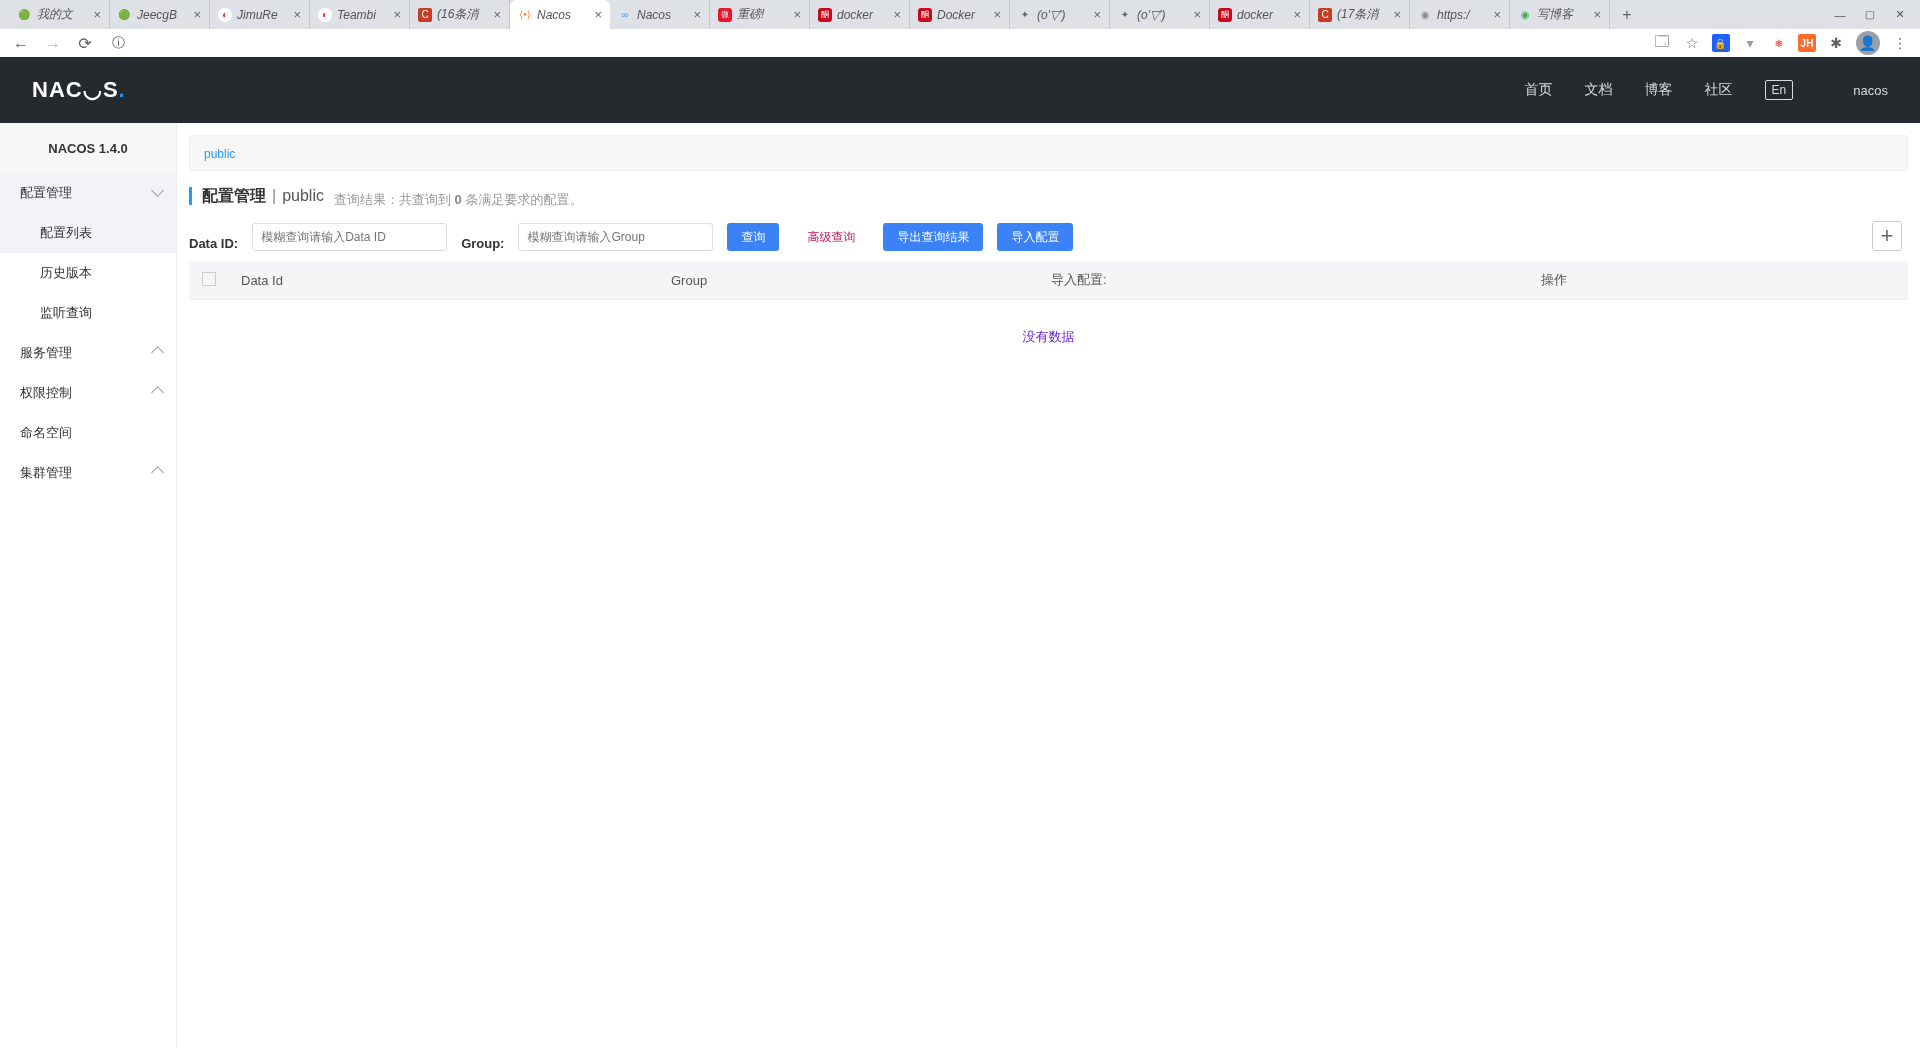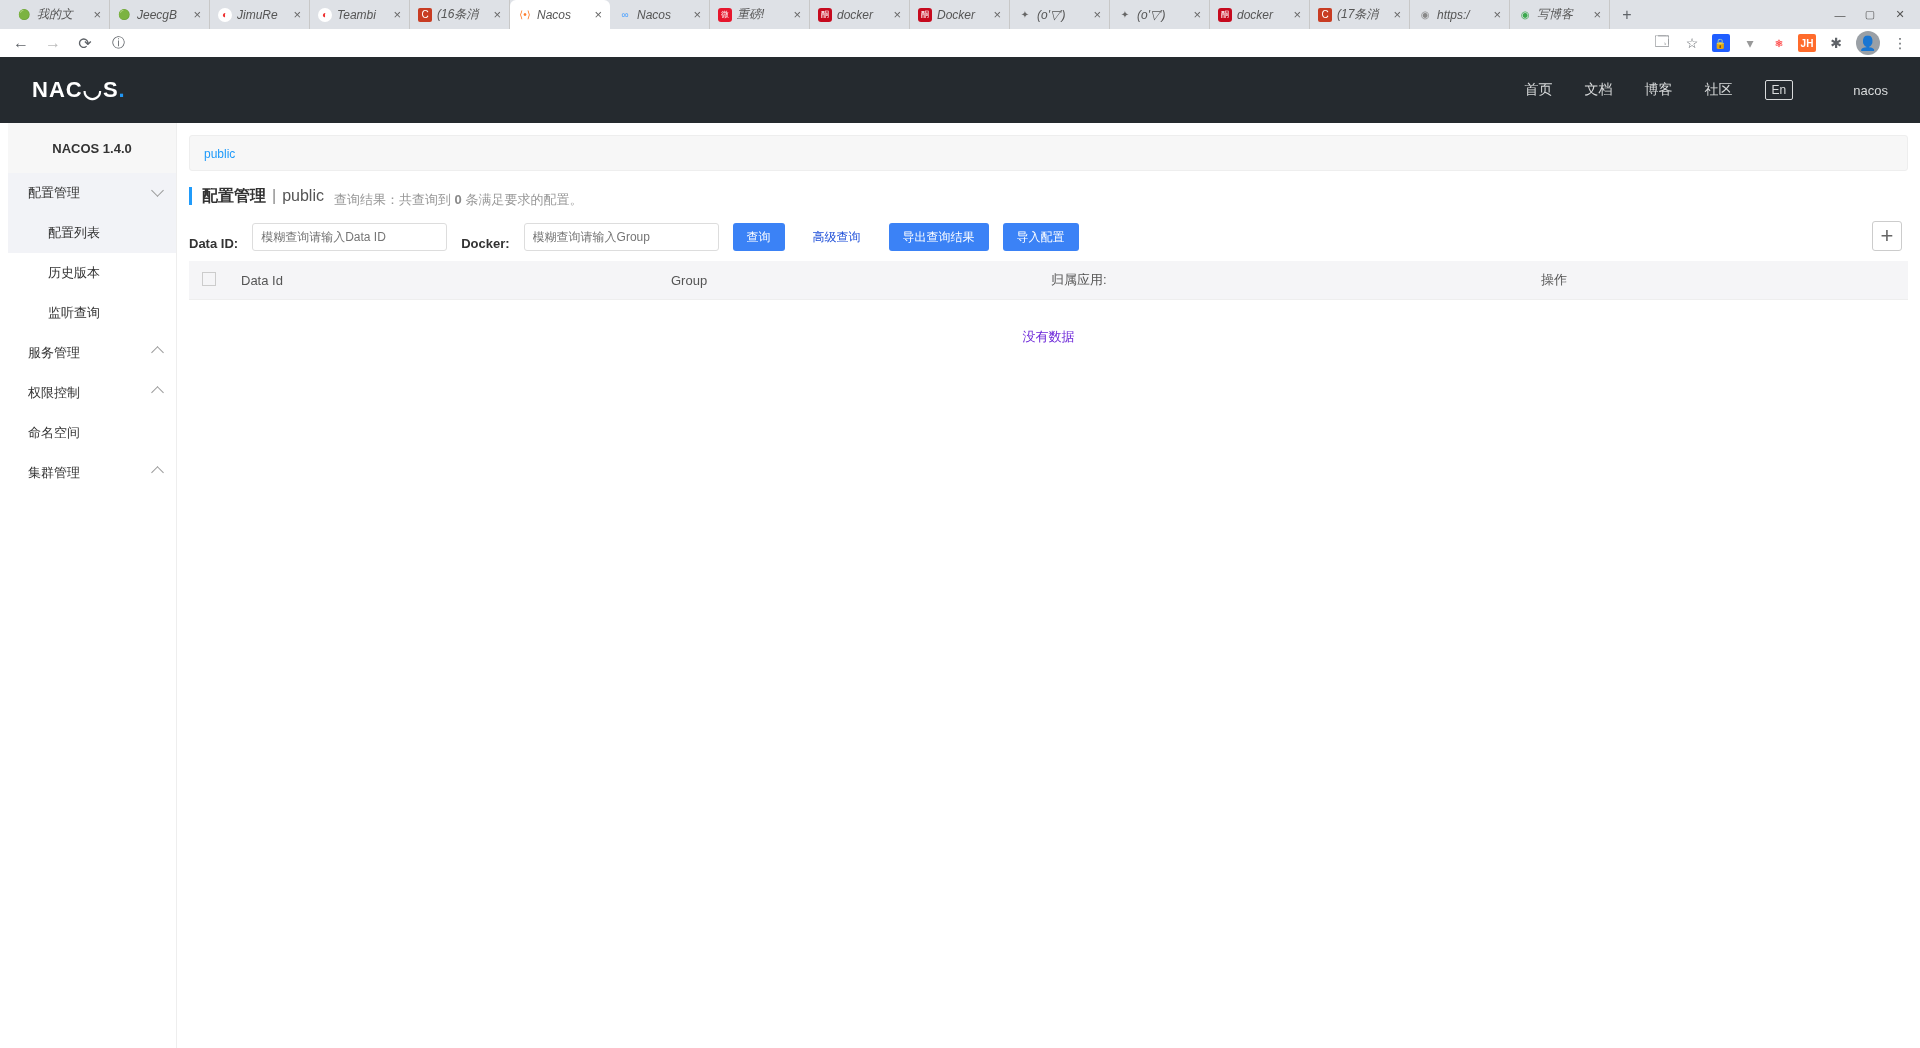--- a/index.html
+++ b/index.html
@@ -29,21 +29,21 @@
     .nacos-header { height: 66px; background: #252a2f; display:flex; align-items:center; padding:0 32px; justify-content:space-between; }
     .nacos-logo { color:#fff; font-weight:bold; font-size:22px; letter-spacing:1px; font-family: Arial, sans-serif; }
     .nacos-logo .dot { color:#2196f3; }
     .nacos-nav { display:flex; align-items:center; gap:32px;margin-left:28px; }
     .nacos-nav a { color:#d8dadb; font-size:14px; text-decoration:none; }
     .lang-badge { border:1px solid #d8dadb; padding:2px 6px; font-size:12px; color:#d8dadb; border-radius:2px; }
     .user-label { color:#d8dadb; font-size:13px; margin-left:28px; }
     
     
     .main-layout { display:flex; height:calc(1048px - 57px - 66px); }
-    .sidebar { width:177px; background:#fff; border-right:1px solid #eee;padding-left:8px; }
+    .sidebar { width:177px; background:#fff; border-right:1px solid #eee; }
     .sidebar-version { height:50px; display:flex; align-items:center; justify-content:center; font-size:13px; color:#333; font-weight:bold; background:#f7f7f7; }
     .sidebar-item { height:40px; display:flex; align-items:center; padding-left:20px; font-size:13px; color:#333; cursor:pointer; position:relative; }
     .sidebar-item.expandable::after { content:""; position:absolute; right:14px; width:8px; height:8px; border-left:1px solid #999; border-bottom:1px solid #999; transform:rotate(135deg); top:15px; }
     .sidebar-item.expanded::after { transform:rotate(-45deg); top:13px; }
     .sidebar-item.selected { background:#f2f3f7; }
     .sidebar-sub { padding-left:40px; height:40px; display:flex; align-items:center; font-size:13px; color:#333; cursor:pointer; }
     
     
     .content { flex:1; padding:12px; }
     .ns-bar { background:#f7f7f7; border:1px solid #eee; padding:8px 14px; border-radius:3px; margin-bottom:12px; }
@@ -54,21 +54,21 @@
     .page-title .sep { color:#888; margin:0 6px; font-weight:normal; }
     .page-title .ns { font-weight:normal; color:#555; }
     .result-hint { font-size:13px; color:#999;margin-top:8px; }
     .result-hint b { color:#888; }
     
     .search-row { display:flex; align-items:flex-end; gap:14px; margin-bottom:10px; position:relative; }
     .field-label { font-size:13px; color:#333; font-weight:bold; }
     .field-input { height:28px; border:1px solid #ddd; border-radius:3px; padding:0 8px; font-size:12px; width:195px; }
     .btn { height:28px; padding:0 14px; border:none; border-radius:3px; font-size:12px; cursor:pointer; }
     .btn-primary { background:#3b82f6; color:#fff; }
-    .btn-link { background:transparent; color:#1d4ed8; }
+    .btn-link { background:transparent; color:#be185d; }
     .add-btn { position:absolute; right:6px; width:30px; height:30px; border:1px solid #ccc; border-radius:3px; display:flex; align-items:center; justify-content:center; font-size:22px; color:#666; cursor:pointer; background:#fff; }
     
     .table { width:100%; border-collapse:collapse; }
     .table th { background:#f5f5f7; font-size:13px; font-weight:normal; color:#555; text-align:left; padding:10px 12px; border-bottom:1px solid #eee; }
     .table th:first-child { width:40px; text-align:center; }
     .table .col-dataid { width:430px; }
     .table .col-group { width:380px; }
     .table .col-app { width:490px; }
     .no-data { text-align:center; padding:28px 0; font-size:13px; color:#6d28d9; }
     .checkbox { width:14px; height:14px; border:1px solid #ccc; display:inline-block; }
@@ -237,36 +237,36 @@
         <span>配置管理</span><span class="sep">|</span><span class="ns">public</span>
       </div>
       <div class="result-hint">
         <span>查询结果：共查询到 </span><b>0</b><span> 条满足要求的配置。</span>
       </div>
     </div>
 
     <div class="search-row">
       <span class="field-label">Data ID:</span>
       <input class="field-input" placeholder="模糊查询请输入Data ID" style="">
-      <span class="field-label">Docker:</span>
+      <span class="field-label">Group:</span>
       <input class="field-input" placeholder="模糊查询请输入Group" style="">
       <button class="btn btn-primary">查询</button>
       <button class="btn btn-link">高级查询</button>
       <button class="btn btn-primary">导出查询结果</button>
       <button class="btn btn-primary">导入配置</button>
       <div class="add-btn">+</div>
     </div>
 
     <table class="table">
       <thead>
         <tr>
           <th><span class="checkbox"></span></th>
           <th class="col-dataid">Data Id</th>
           <th class="col-group">Group</th>
-          <th class="col-app">归属应用:</th>
+          <th class="col-app">导入配置:</th>
           <th>操作</th>
         </tr>
       </thead>
       <tbody>
         <tr>
             <td colspan="5" class="no-data">没有数据</td>
           </tr>
       </tbody>
     </table>
   </div>

